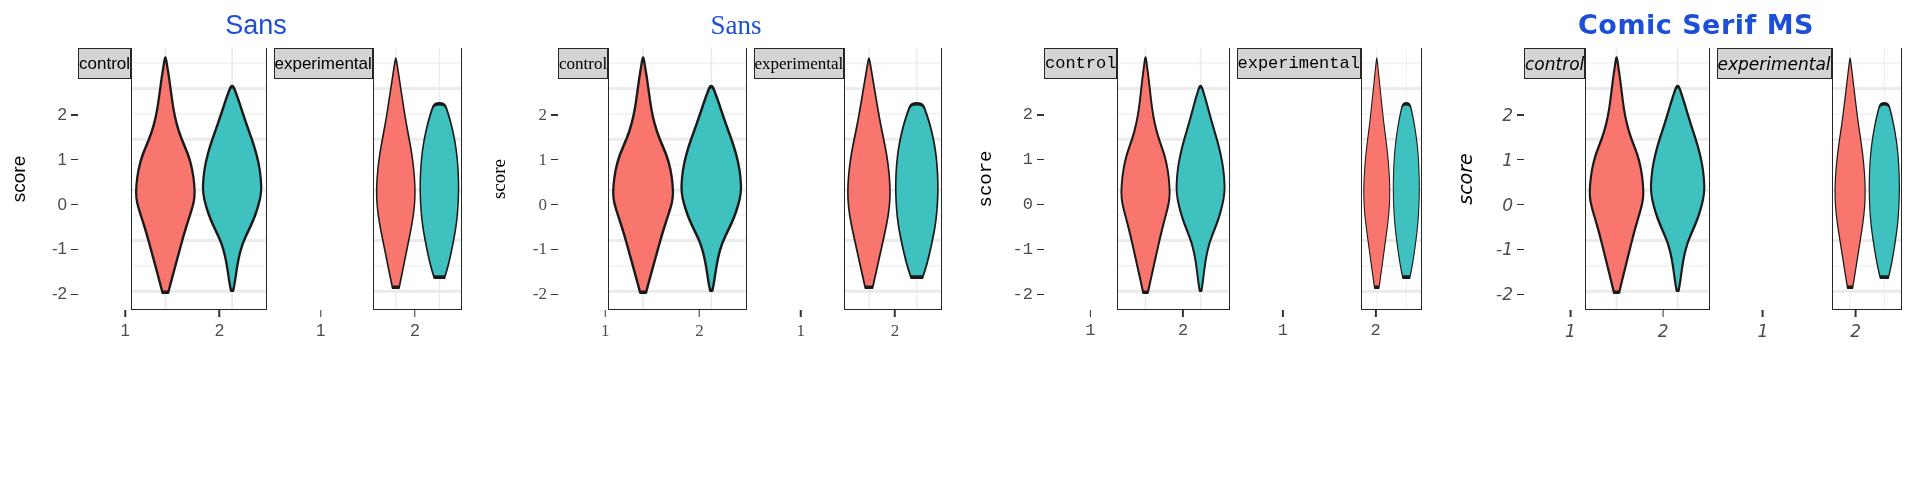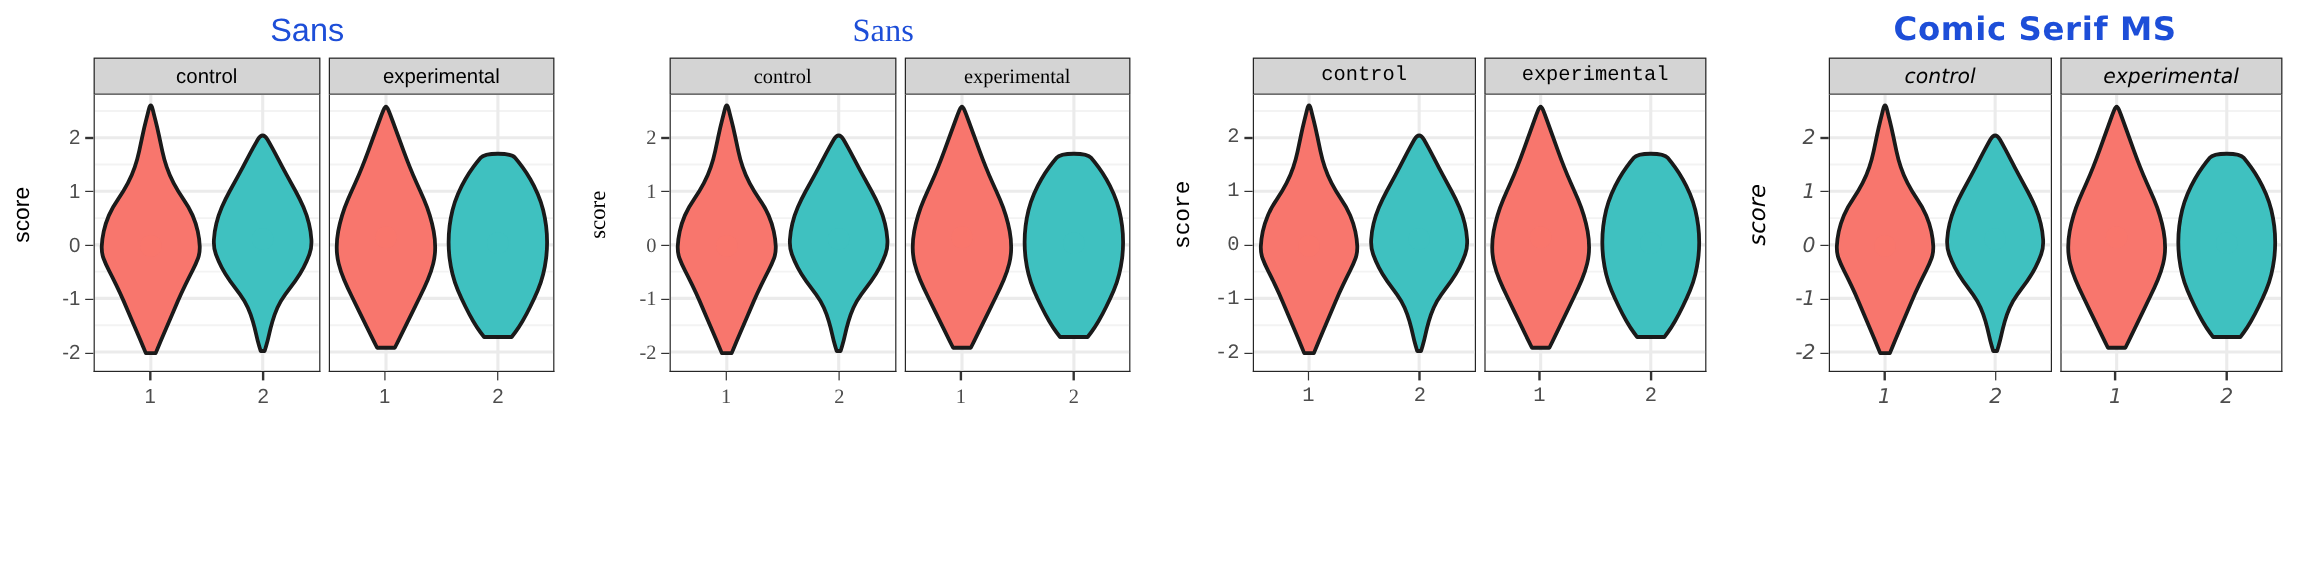--- a/index.html
+++ b/index.html
@@ -17,21 +17,21 @@
         display:flex;align-items:center;justify-content:center;}
   .ylab span{transform:rotate(-90deg);white-space:nowrap;font-size:19px;color:#000;}
 
   .yaxis{position:absolute;top:0;width:46px;height:232px;}
   .ytick{position:absolute;right:0;height:16px;margin-top:-8px;
          display:flex;align-items:center;justify-content:flex-end;
          font-size:17px;color:#4d4d4d;}
   .ytick i{display:inline-block;width:7px;height:1.6px;background:#333;margin-left:4px;}
 
   .panels{position:absolute;top:0;right:0;height:262px;display:flex;gap:7px;}
-  .panel{display:flex;flex-direction:column;flex:1 1 0;min-width:0;}
+  .panel{display:flex;flex-direction:row;flex:1 1 0;min-width:0;}
   .strip{height:31px;box-sizing:border-box;border:1.4px solid #262626;background:#d4d4d4;
          display:flex;align-items:center;justify-content:center;font-size:17px;color:#000;
          overflow:hidden;white-space:nowrap;}
   .panel-body{position:relative;flex:1 1 auto;box-sizing:border-box;
               border:1.4px solid #262626;border-top:none;background:#fff;overflow:hidden;}
   .panel-body svg{position:absolute;left:0;top:0;width:100%;height:100%;display:block;}
 
   .xaxis{position:absolute;top:232px;right:0;height:40px;display:flex;gap:7px;}
   .xpanel{position:relative;flex:1 1 0;min-width:0;}
   .xtick{position:absolute;top:0;transform:translateX(-50%);text-align:center;}

